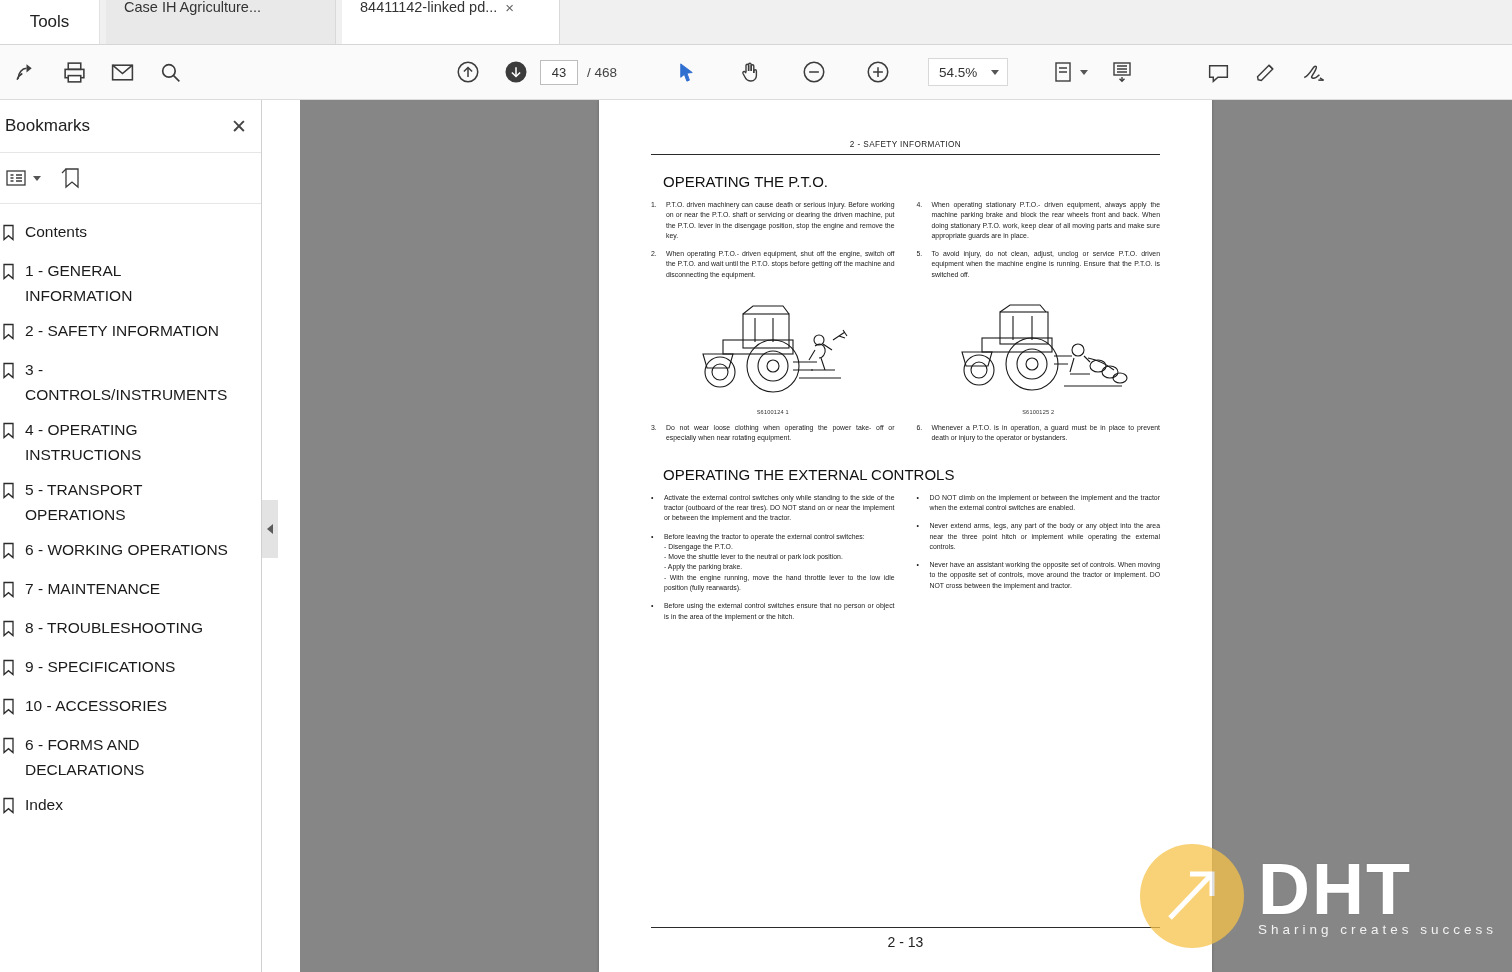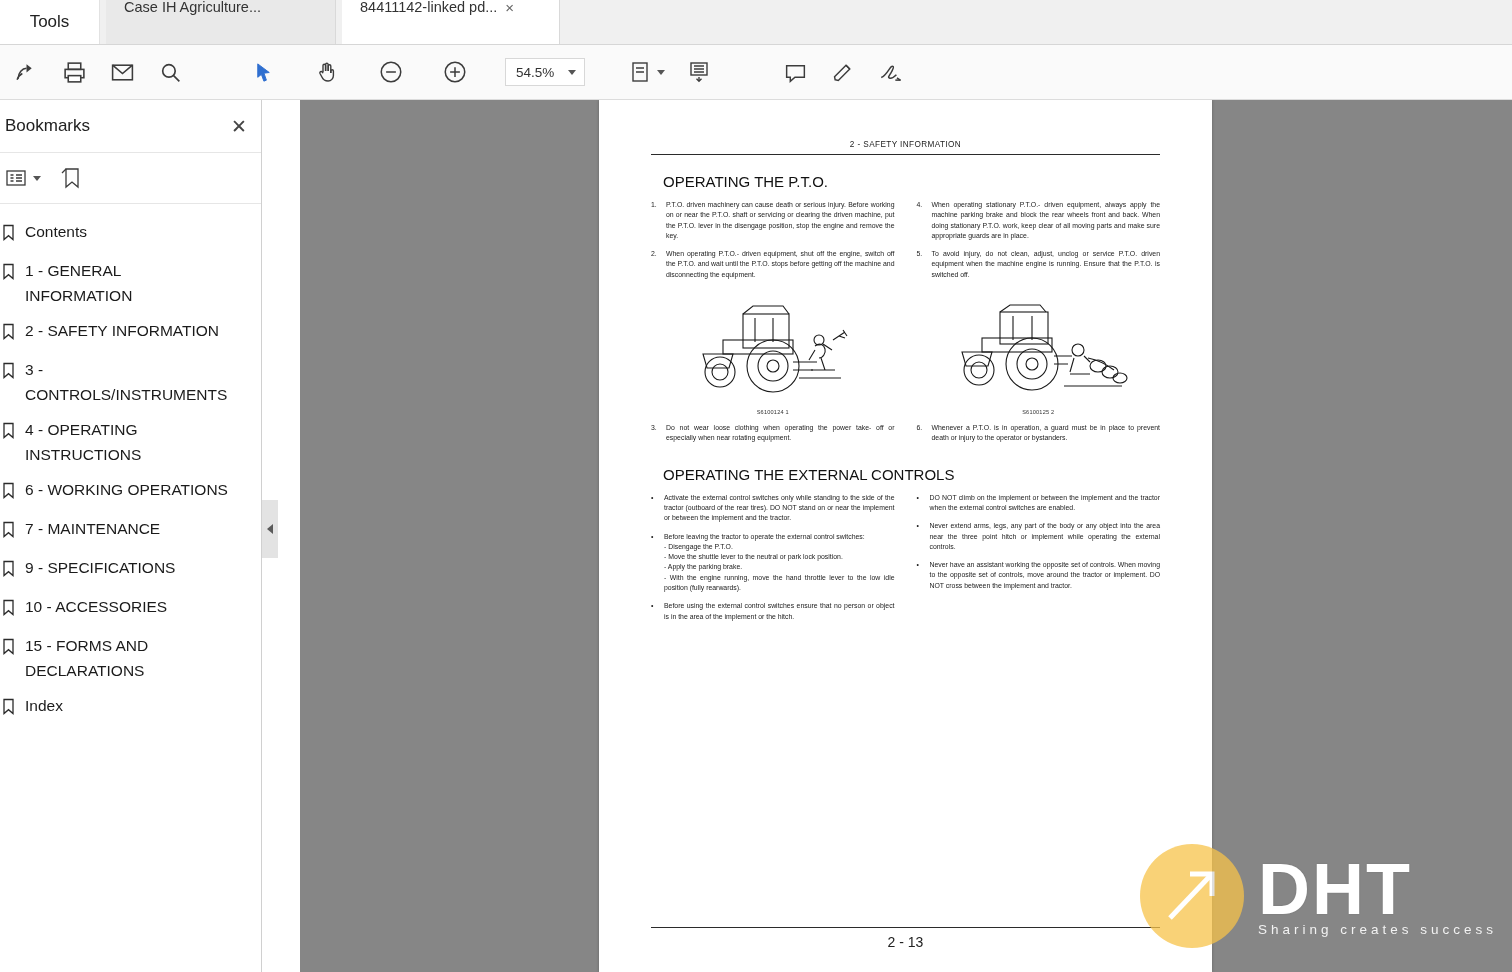--- a/index.html
+++ b/index.html
@@ -172,20 +172,38 @@
         </svg>
       </div>
       <div class="tb-btn">
         <svg width="25" height="25" viewBox="0 0 24 24" fill="none" stroke="#3c3c3c" stroke-width="1.6">
           <circle cx="10.5" cy="10.5" r="6"></circle>
             <path d="M15 15l5.5 5.5"></path>
         </svg>
       </div>
     </div>
 
+    <div class="tb-group" style="margin-left:250px;">
+      <div class="tb-btn">
+        <svg width="26" height="26" viewBox="0 0 24 24" fill="none" stroke="#3c3c3c" stroke-width="1.4">
+          <circle cx="12" cy="12" r="9"></circle>
+            <path d="M12 16.5V8"></path>
+            <path d="M8.2 11.6L12 7.8l3.8 3.8"></path>
+        </svg>
+      </div>
+      <div class="tb-btn">
+        <svg width="26" height="26" viewBox="0 0 24 24" fill="none" stroke="#3c3c3c" stroke-width="1.4">
+          <circle cx="12" cy="12" r="9" fill="#3c3c3c" stroke="#3c3c3c"></circle>
+            <path d="M12 7.5V16" stroke="#fff"></path>
+            <path d="M8.2 12.4L12 16.2l3.8-3.8" stroke="#fff"></path>
+        </svg>
+      </div>
+      <div class="pagebox">43</div>
+      <div class="pagetotal">/ 468</div>
+    </div>
 
     <div class="tb-group" style="margin-left:45px;gap:16px;">
       <div class="tb-btn">
         <svg width="23" height="23" viewBox="0 0 24 24" fill="#2f6fd0" stroke="#2f6fd0" stroke-width="1">
           <path d="M6 3l12 9-5.5.7L15 20l-2.6 1-2.6-7L6 17z"></path>
         </svg>
       </div>
       <div class="tb-btn">
         <svg width="24" height="24" viewBox="0 0 24 24" fill="none" stroke="#3c3c3c" stroke-width="1.4">
           <path d="M8 12V5.5a1.3 1.3 0 012.6 0V11"></path>
@@ -305,45 +323,58 @@
         <span class="bm-ico"><svg width="13" height="17" viewBox="0 0 13 17" fill="none" stroke="#2b2b2b" stroke-width="1.3">
               <path d="M2 1.5h9v14l-4.5-3.8L2 15.5z"></path>
             </svg></span>
         <span class="bm-label">4 - OPERATING
 INSTRUCTIONS</span>
       </div>
       <div class="bm-item">
         <span class="bm-ico"><svg width="13" height="17" viewBox="0 0 13 17" fill="none" stroke="#2b2b2b" stroke-width="1.3">
               <path d="M2 1.5h9v14l-4.5-3.8L2 15.5z"></path>
             </svg></span>
+        <span class="bm-label">5 - TRANSPORT
+OPERATIONS</span>
+      </div>
+      <div class="bm-item">
+        <span class="bm-ico"><svg width="13" height="17" viewBox="0 0 13 17" fill="none" stroke="#2b2b2b" stroke-width="1.3">
+              <path d="M2 1.5h9v14l-4.5-3.8L2 15.5z"></path>
+            </svg></span>
         <span class="bm-label">6 - WORKING OPERATIONS</span>
       </div>
       <div class="bm-item">
         <span class="bm-ico"><svg width="13" height="17" viewBox="0 0 13 17" fill="none" stroke="#2b2b2b" stroke-width="1.3">
               <path d="M2 1.5h9v14l-4.5-3.8L2 15.5z"></path>
             </svg></span>
         <span class="bm-label">7 - MAINTENANCE</span>
       </div>
       <div class="bm-item">
         <span class="bm-ico"><svg width="13" height="17" viewBox="0 0 13 17" fill="none" stroke="#2b2b2b" stroke-width="1.3">
               <path d="M2 1.5h9v14l-4.5-3.8L2 15.5z"></path>
             </svg></span>
+        <span class="bm-label">8 - TROUBLESHOOTING</span>
+      </div>
+      <div class="bm-item">
+        <span class="bm-ico"><svg width="13" height="17" viewBox="0 0 13 17" fill="none" stroke="#2b2b2b" stroke-width="1.3">
+              <path d="M2 1.5h9v14l-4.5-3.8L2 15.5z"></path>
+            </svg></span>
         <span class="bm-label">9 - SPECIFICATIONS</span>
       </div>
       <div class="bm-item">
         <span class="bm-ico"><svg width="13" height="17" viewBox="0 0 13 17" fill="none" stroke="#2b2b2b" stroke-width="1.3">
               <path d="M2 1.5h9v14l-4.5-3.8L2 15.5z"></path>
             </svg></span>
         <span class="bm-label">10 - ACCESSORIES</span>
       </div>
       <div class="bm-item">
         <span class="bm-ico"><svg width="13" height="17" viewBox="0 0 13 17" fill="none" stroke="#2b2b2b" stroke-width="1.3">
               <path d="M2 1.5h9v14l-4.5-3.8L2 15.5z"></path>
             </svg></span>
-        <span class="bm-label">15 - FORMS AND
+        <span class="bm-label">6 - FORMS AND
 DECLARATIONS</span>
       </div>
       <div class="bm-item">
         <span class="bm-ico"><svg width="13" height="17" viewBox="0 0 13 17" fill="none" stroke="#2b2b2b" stroke-width="1.3">
               <path d="M2 1.5h9v14l-4.5-3.8L2 15.5z"></path>
             </svg></span>
         <span class="bm-label">Index</span>
       </div>
     </div>
   </div>

